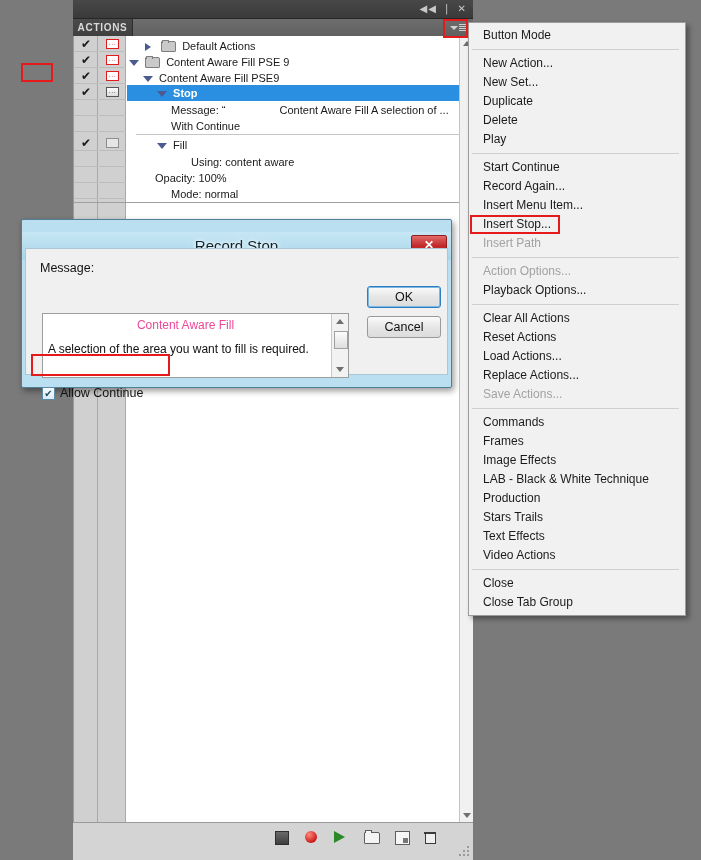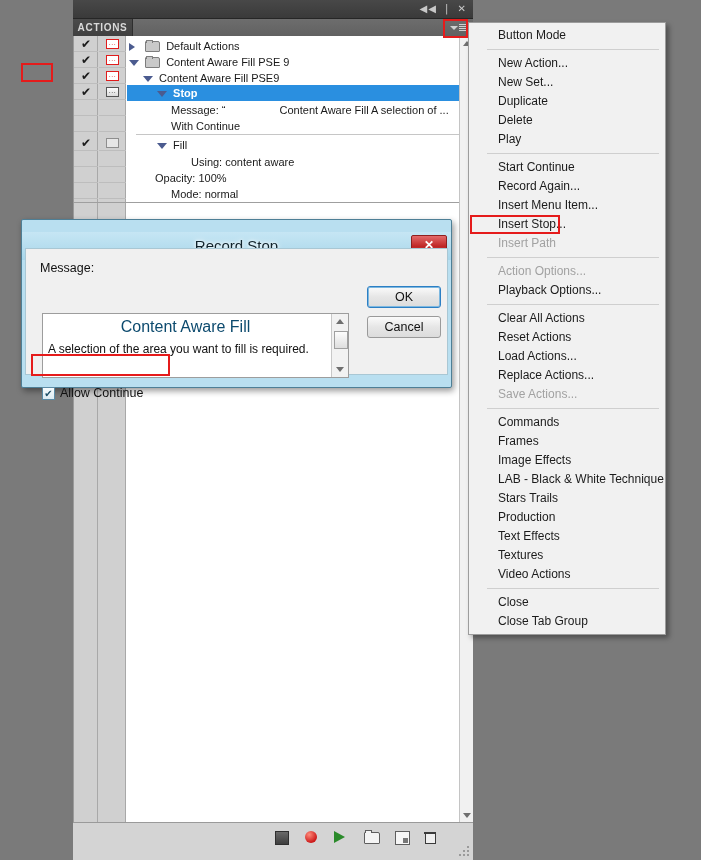--- a/index.html
+++ b/index.html
@@ -182,25 +182,25 @@
   .ic-trash { width:11px;height:13px;margin:2px;position:relative; }
   .ic-trash::before{content:"";position:absolute;left:0;top:3px;width:9px;height:9px;border:1px solid #3a3a3a;border-top:none;background:#efefef;}
   .ic-trash::after{content:"";position:absolute;left:-1px;top:1px;width:12px;height:2px;background:#3a3a3a;}
   #panel-grip {
     position: absolute; right: 3px; bottom: 3px; width: 11px; height: 11px;
   }
   #panel-grip i { position:absolute; width:2px;height:2px;background:#9a9a9a; }
 
   
   #context-menu {
-    position: absolute; left: 468px; top: 22px; width: 198px;
+    position: absolute; left: 468px; top: 22px; width: 218px;
     background: #f1f1f1;
     border: 1px solid #9c9c9c;
     box-shadow: 3px 3px 5px rgba(0,0,0,0.35);
-    padding: 3px 0 3px 15px;
+    padding: 3px 0 3px 0;
     box-sizing: border-box;
     z-index: 20;
   }
   .mi {
     height: 19px; line-height: 19px;
     padding-left: 14px; font-size: 12px; color: #1b1b1b;
     white-space: nowrap;
   }
   .mi.disabled { color: #a2a2a2; }
   .msep { height: 1px; background: #cfcfcf; margin: 4px 6px 4px 3px; }
@@ -243,21 +243,21 @@
   #msg-label {
     position: absolute; left: 14px; top: 12px;
     font-size: 12.5px; color: #111;
   }
   #msg-textarea {
     position: absolute; left: 16px; top: 64px; width: 307px; height: 65px;
     background: #ffffff; border: 1px solid #9d9d9d; box-sizing: border-box;
   }
   #msg-line1 {
     position: absolute; left: 0; right: 20px; top: 4px;
-    text-align: center; font-size: 16px; color: #0c4a6e;
+    text-align: center; font-size: 12px; color: #ec4899;
   }
   #msg-line2 {
     position: absolute; left: 5px; top: 28px;
     font-size: 12px; color: #111;
   }
   #msg-vscroll {
     position: absolute; right: 0; top: 0; width: 17px; height: 100%;
     background: #f2f2f2; border-left: 1px solid #c8c8c8; box-sizing: border-box;
   }
   #msg-vscroll .a-up, #msg-vscroll .a-dn {
@@ -326,21 +326,21 @@
       <div class="col-gutter-fill"></div>
       <div class="col-check"></div>
       <div class="col-dlg"></div>
 
       <div class="chk-cell" style="top:0px">
           <span class="mark">✔</span>
         </div>
       <div class="dlg-cell" style="top:0px">
           <span class="dlg-box">...</span>
         </div>
-      <div class="row" style="top:2px; padding-left:2px">
+      <div class="row" style="top:2px; padding-left:18px">
         <span class="twisty"><i class="tri-right"></i></span>
         <span class="folder"></span>
         <span>Default Actions</span>
       </div>
 
       <div class="chk-cell" style="top:16px">
           <span class="mark">✔</span>
         </div>
       <div class="dlg-cell" style="top:16px">
           <span class="dlg-box">...</span>
@@ -493,24 +493,23 @@
     <div class="mi">Reset Actions</div>
     <div class="mi">Load Actions...</div>
     <div class="mi">Replace Actions...</div>
     <div class="mi disabled">Save Actions...</div>
     <div class="msep"></div>
 
     <div class="mi">Commands</div>
     <div class="mi">Frames</div>
     <div class="mi">Image Effects</div>
     <div class="mi">LAB - Black &amp; White Technique</div>
+    <div class="mi">Production</div>
     <div class="mi">Stars Trails</div>
-    <div class="mi">Production</div>
     <div class="mi">Text Effects</div>
-    <div class="mi">Textures</div>
     <div class="mi">Video Actions</div>
     <div class="msep"></div>
 
     <div class="mi">Close</div>
     <div class="mi">Close Tab Group</div>
   </div>
 
   <div id="insert-stop-highlight"></div>
 
   <div id="record-stop-dialog">

